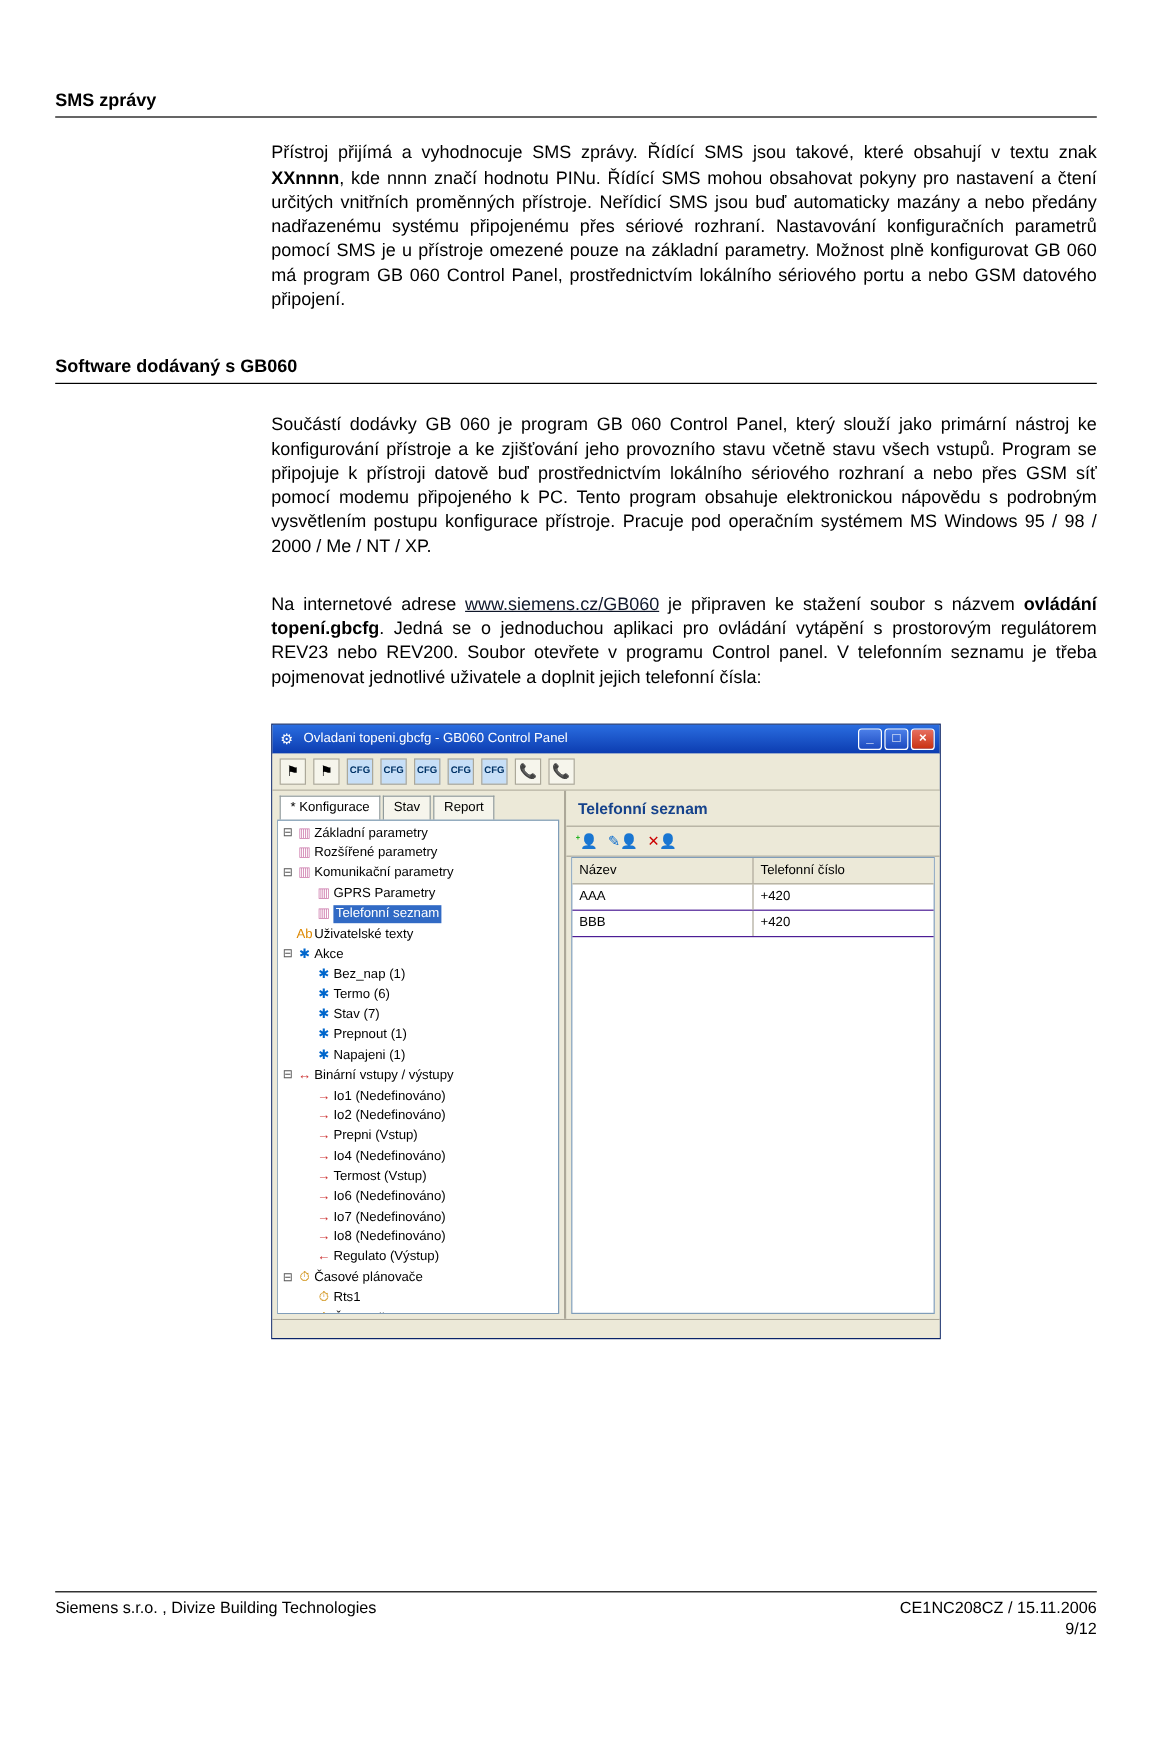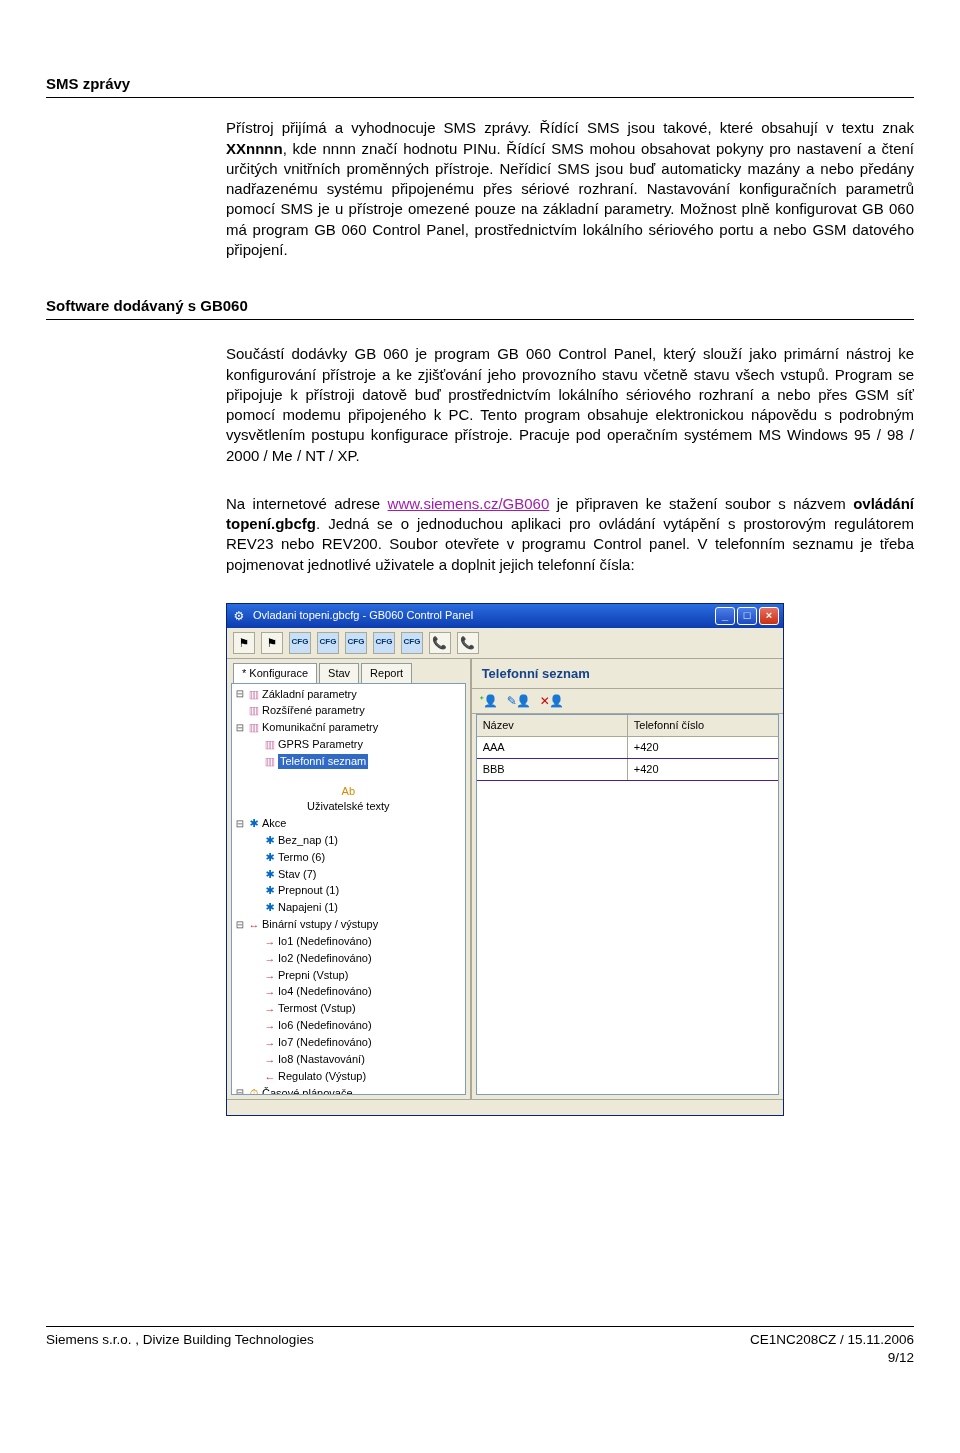--- a/index.html
+++ b/index.html
@@ -1,21 +1,21 @@
 <!DOCTYPE html>
 <html><head>
 <meta charset="utf-8">
 <style>
   * { box-sizing: border-box; margin: 0; padding: 0; }
   body { width: 960px; margin: 0 auto; font-family: Arial, Helvetica, sans-serif; font-size: 15px; color: #000; background: #fff; line-height: 1.35; }
   .page { padding: 28px 46px 20px 46px; min-height: 1453px; position: relative; margin-top: 46px; }
   .h1 { font-weight: bold; border-bottom: 1.5px solid #000; padding-bottom: 3px; margin-bottom: 20px; }
   .para { margin-left: 180px; text-align: justify; margin-bottom: 28px; }
   .h2 { font-weight: bold; border-bottom: 1.5px solid #000; padding-bottom: 3px; margin-top: 36px; margin-bottom: 24px; }
-  a { color: #a21caf; text-decoration: underline; }
+  a { color: #0f172a; text-decoration: underline; }
 
   
   .window { width: 558px; margin-left: 180px; margin-top: 14px; border: 1px solid #0a246a; font-size: 11px; font-family: Tahoma, Arial, sans-serif; background: #ece9d8; }
   .titlebar { display:flex; align-items:center; background: linear-gradient(to bottom, #2a6de0, #0c3cb0); color:#fff; padding:3px 4px; height:24px; }
   .titlebar .icon { width:16px; height:16px; margin-right:6px; display:inline-flex; align-items:center; justify-content:center; font-size:12px; color:#fff; }
   .titlebar .winbtns { margin-left:auto; display:flex; gap:2px; }
   .winbtn { width:20px; height:18px; border:1px solid #fff; border-radius:3px; background: linear-gradient(to bottom,#4c7fe8,#1c4ac0); color:#fff; display:flex; align-items:center; justify-content:center; font-weight:bold; font-size:11px; }
   .winbtn.close { background: linear-gradient(to bottom,#e77060,#c93010); }
   .menubar { background:#ece9d8; padding:3px 6px; display:flex; gap:12px; border-bottom:1px solid #aca899; }
   .toolbar { background:#ece9d8; padding:4px 6px; display:flex; gap:6px; border-bottom:1px solid #aca899; align-items:center; }
@@ -108,21 +108,21 @@
             <div class="node" style="padding-left: 16px;">
               <span class="tw">&nbsp;</span>
               <span class="ic" style="color:#c7a">▥</span>
               <span class="lbl">GPRS Parametry</span>
             </div>
             <div class="node sel" style="padding-left: 16px;">
               <span class="tw">&nbsp;</span>
               <span class="ic" style="color:#c7a">▥</span>
               <span class="lbl">Telefonní seznam</span>
             </div>
-            <div class="node" style="padding-left: 0px; flex-direction: column;">
+            <div class="node" style="padding-left: 0px;">
               <span class="tw">&nbsp;</span>
               <span class="ic" style="color:#d80">Ab</span>
               <span class="lbl">Uživatelské texty</span>
             </div>
             <div class="node" style="padding-left: 0px;">
               <span class="tw">⊟</span>
               <span class="ic" style="color:#06c">✱</span>
               <span class="lbl">Akce</span>
             </div>
             <div class="node" style="padding-left: 16px;">
@@ -186,21 +186,21 @@
               <span class="lbl">Io6 (Nedefinováno)</span>
             </div>
             <div class="node" style="padding-left: 16px;">
               <span class="tw">&nbsp;</span>
               <span class="ic" style="color:#c33">→</span>
               <span class="lbl">Io7 (Nedefinováno)</span>
             </div>
             <div class="node" style="padding-left: 16px;">
               <span class="tw">&nbsp;</span>
               <span class="ic" style="color:#c33">→</span>
-              <span class="lbl">Io8 (Nastavování)</span>
+              <span class="lbl">Io8 (Nedefinováno)</span>
             </div>
             <div class="node" style="padding-left: 16px;">
               <span class="tw">&nbsp;</span>
               <span class="ic" style="color:#c33">←</span>
               <span class="lbl">Regulato (Výstup)</span>
             </div>
             <div class="node" style="padding-left: 0px;">
               <span class="tw">⊟</span>
               <span class="ic" style="color:#c80">⏱</span>
               <span class="lbl">Časové plánovače</span>

